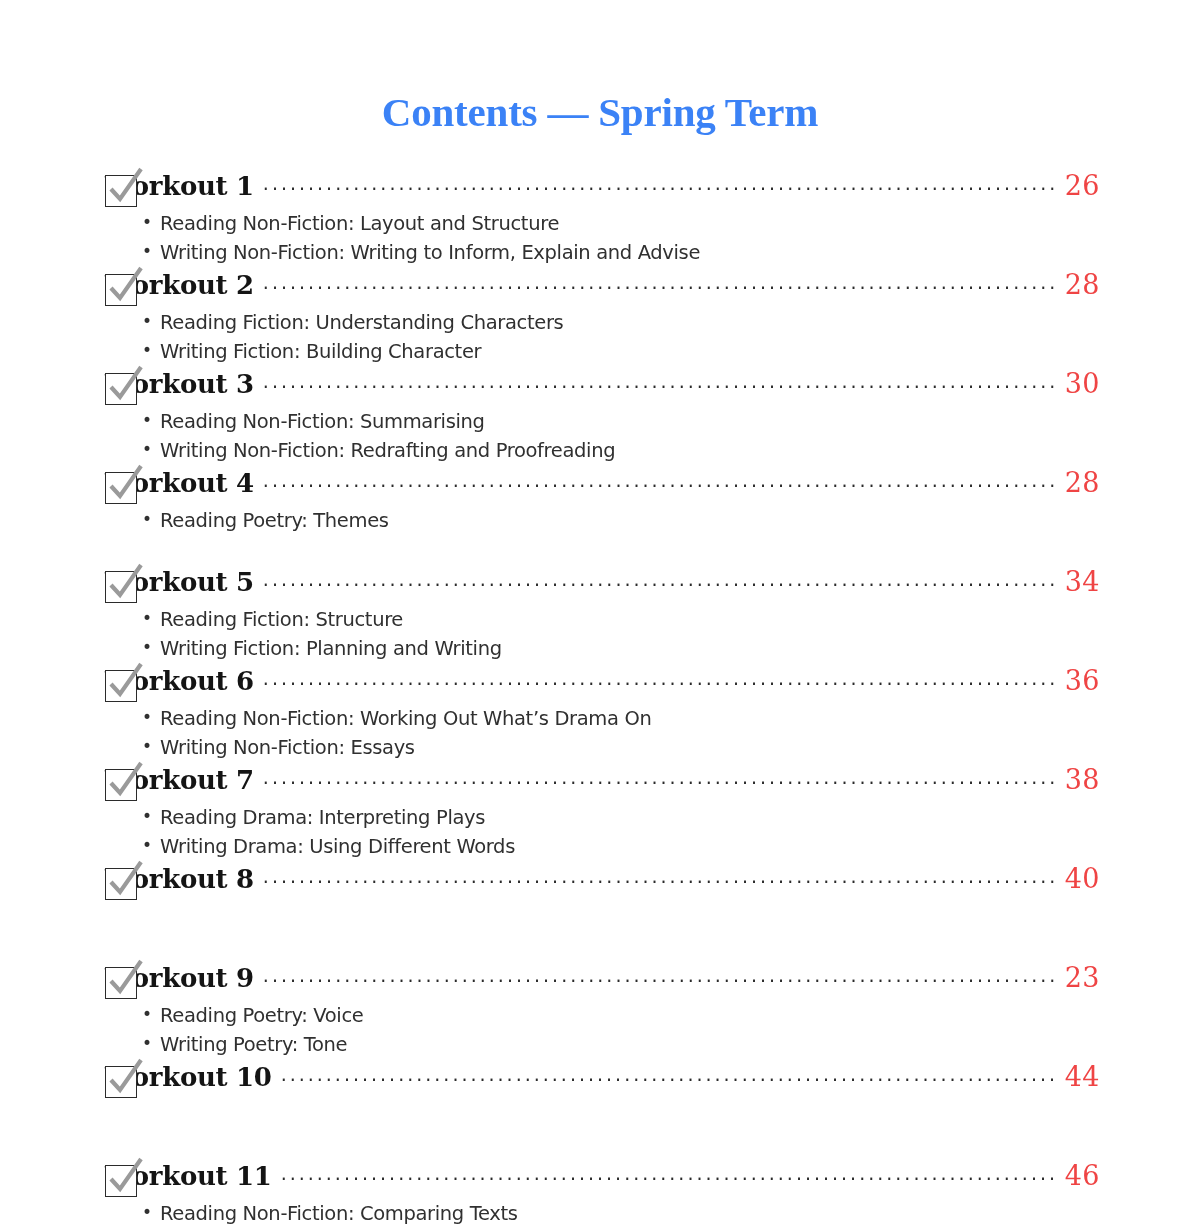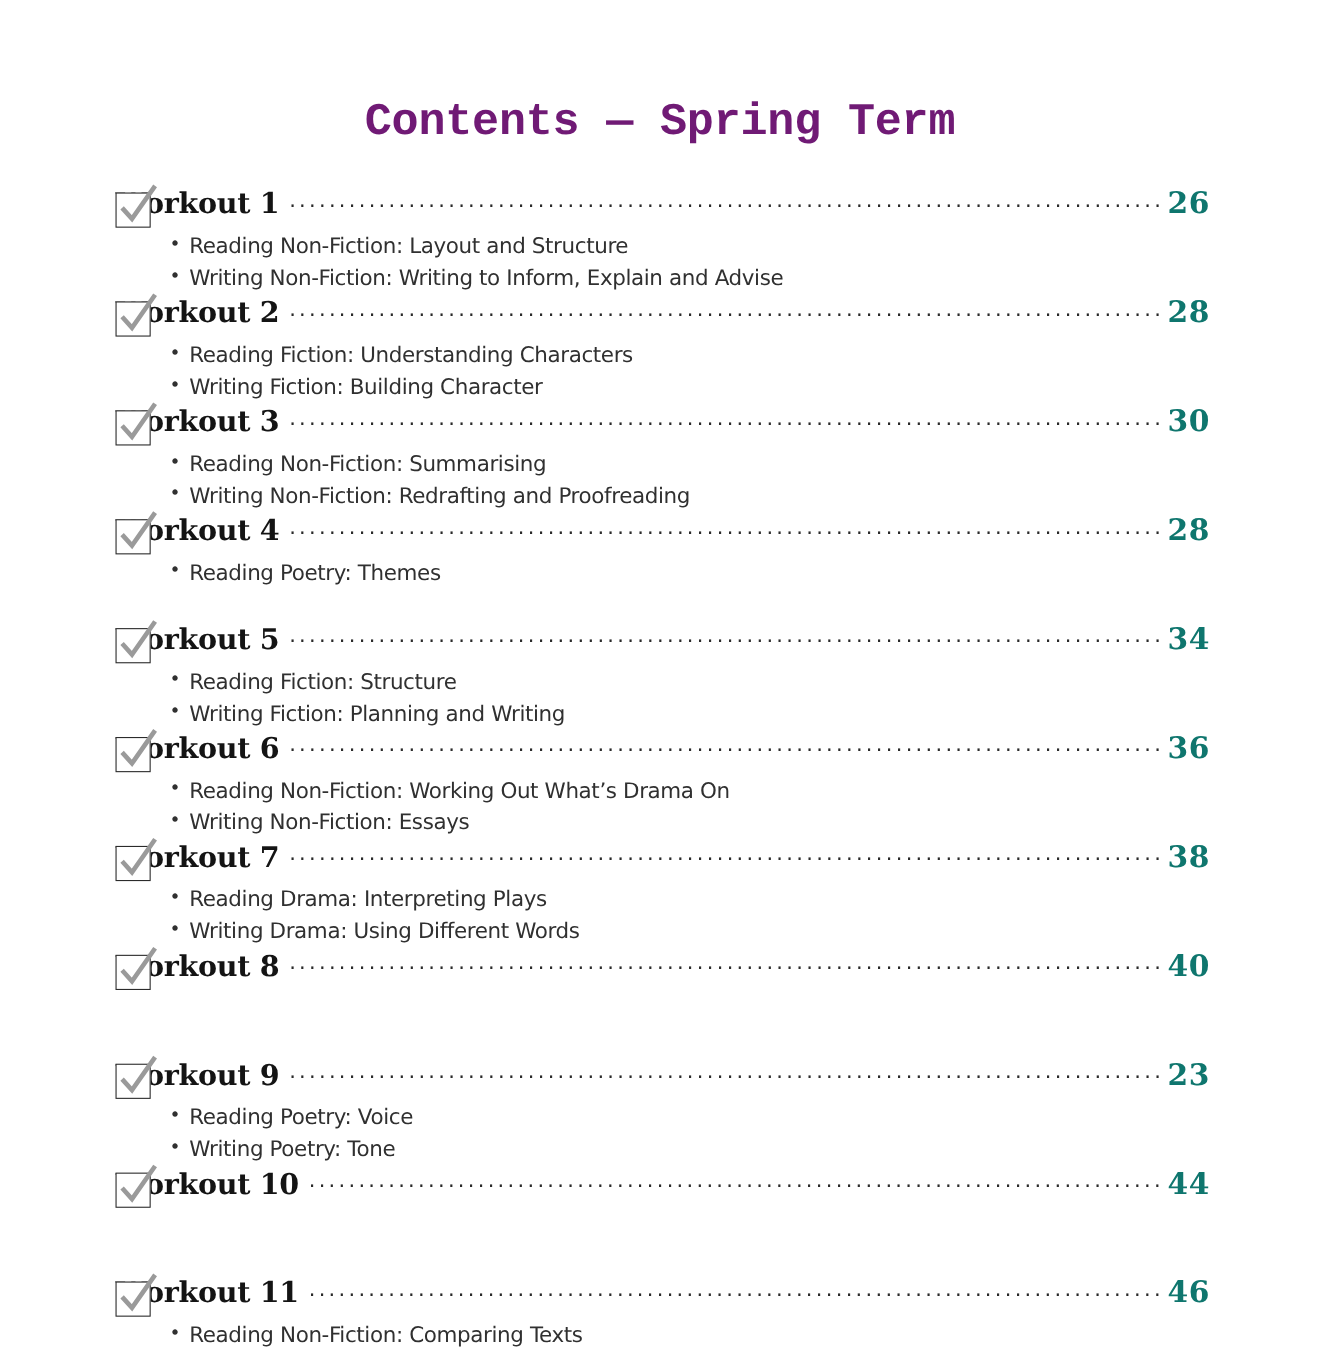--- a/index.html
+++ b/index.html
@@ -23,25 +23,25 @@
     position: relative;
     width: 1200px;
     height: 1225px;
     background: #ffffff;
     padding: 0;
     overflow: hidden;
   }
 
   
   .page-title {
-    font-family: Liberation Mono, monospace;
+    font-family: Liberation Serif, serif;
     font-weight: bold;
     font-size: 41px;
     letter-spacing: -0.2px;
-    color: #701a75;
+    color: #3b82f6;
     text-align: center;
     margin: 0;
     padding-top: 92px;
     line-height: 1.0;
     white-space: nowrap;
   }
 
   
   .toc {
     position: relative;
@@ -124,32 +124,32 @@
     white-space: nowrap;
     line-height: 1;
     position: absolute;
     left: 0;
     bottom: 0;
   }
 
   .entry-page {
     flex: 0 0 auto;
     font-family: "DejaVu Serif", serif;
-    font-weight: bold;
+    font-weight: normal;
     font-size: 27px;
-    color: #0f766e;
+    color: #ef4444;
     text-align: right;
     min-width: 40px;
     letter-spacing: 0.5px;
   }
 
   
   .sub-list {
     list-style: none;
-    margin: 12px;
+    margin: 0;
     padding: 0;
     margin-top: 1px;
   }
 
   .sub-item {
     position: relative;
     padding-left: 55px;
     font-family: "DejaVu Sans", sans-serif;
     font-size: 19.5px;
     line-height: 29px;

